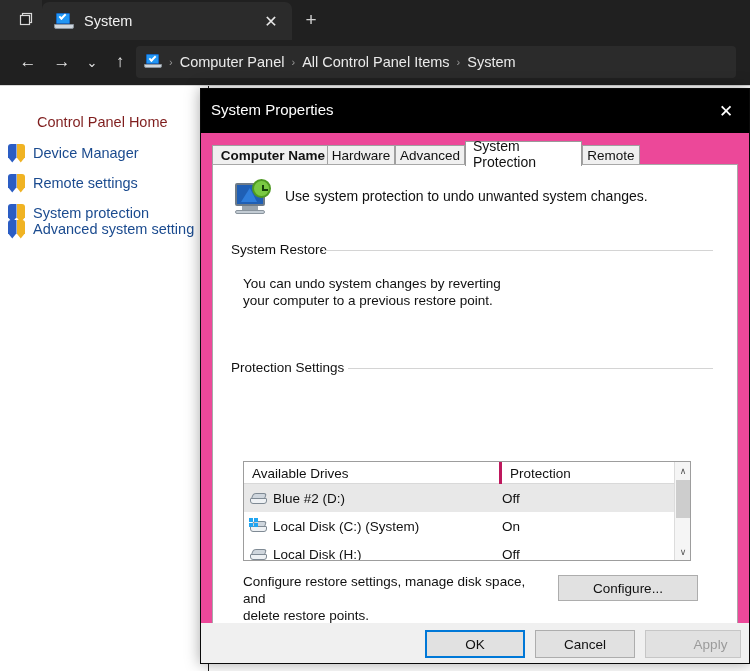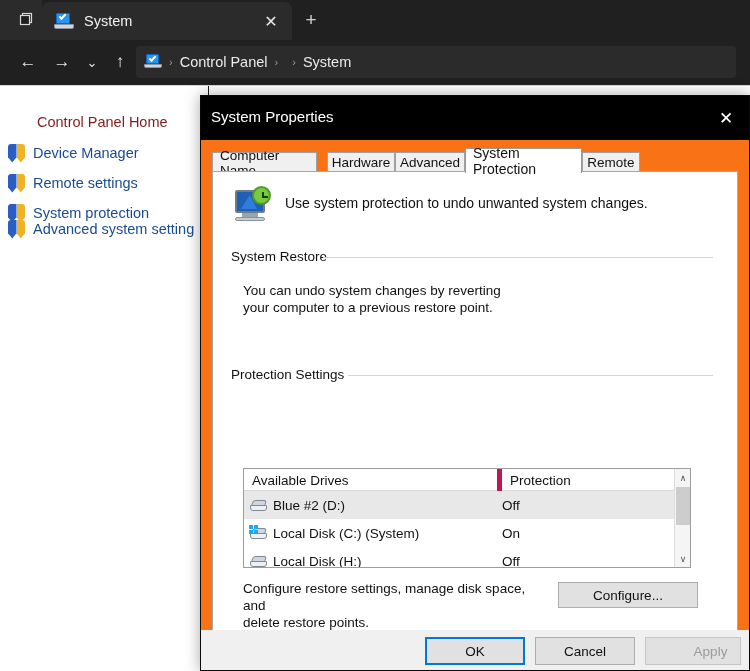--- a/index.html
+++ b/index.html
@@ -119,22 +119,22 @@
   .cp-divider {
     position:absolute; left:208px; top:0; width:1px; height:586px; background:#1a1a1a;
   }
   .cp-right-frag {
     position:absolute; font-size:13px; color:#1b4b8f; white-space:nowrap;
     overflow:hidden;
   }
 
   
   .dlg {
-    position:absolute; left:200px; top:95px; width:550px; height:576px;
-    background:#f97316; border:1px solid #0a0a0a;
+    position:absolute; left:200px; top:88px; width:550px; height:576px;
+    background:#ec4899; border:1px solid #0a0a0a;
     box-shadow: 0 0 14px rgba(0,0,0,.35);
   }
   .dlg-title {
     position:absolute; left:0; top:0; width:548px; height:44px; background:#000000;
   }
   .dlg-title-text {
     position:absolute; left:10px; top:12px; color:#ffffff; font-size:15px;
   }
   .dlg-close {
     position:absolute; right:0px; top:0px; width:46px; height:44px;
@@ -215,21 +215,21 @@
     background:#ffffff; border:1px solid #9d9d9d;
   }
   .lv-head {
     position:absolute; left:0; top:0; width:446px; height:22px;
     background:#ffffff; border-bottom:1px solid #d9d9d9;
   }
   .lv-col {
     position:absolute; top:0; height:22px; display:flex; align-items:center;
     font-size:13.5px; color:#111; padding-left:8px;
   }
-  .lv-col.c1 { left:0; width:258px; border-right:5px solid #be185d; }
+  .lv-col.c1 { left:0; width:258px; border-right:3px solid #be185d; }
   .lv-col.c2 { left:258px; width:172px; }
   .lv-rows { position:absolute; left:0; top:22px; width:430px; height:76px; overflow:hidden; }
   .lv-row {
     position:relative; height:28px; display:flex; align-items:center;
     font-size:13.5px; color:#111;
   }
   .lv-row.sel { background:#e8e8e8; }
   .lv-drive { width:258px; display:flex; align-items:center; padding-left:6px; }
   .lv-prot  { width:172px; }
   .drv-icon { position:relative; width:17px; height:13px; flex:0 0 17px; margin-right:6px; }
@@ -305,22 +305,23 @@
   <div class="nav-btn nav-down">⌄</div>
   <div class="nav-btn nav-up">↑</div>
 
   <div class="crumbbox">
     <span class="crumb-icon sysicon">
       <span class="scr"></span>
         <span class="check"></span>
         <span class="base"></span>
     </span>
     <span class="crumb-sep">›</span>
-    <span class="crumb-text">Control Panel</span>
+    <span class="crumb-text">Computer Panel</span>
     <span class="crumb-sep">›</span>
+    <span class="crumb-text">All Control Panel Items</span>
     <span class="crumb-sep">›</span>
     <span class="crumb-text">System</span>
   </div>
 
   <div class="cp-body">
     <div class="cp-sidebar">
       <div class="cp-home">Control Panel Home</div>
 
       <div class="cp-link" style="top:55px;">
         <span class="shield">
@@ -362,21 +363,21 @@
   </div>
 
   <div class="dlg">
 
     <div class="dlg-title">
       <div class="dlg-title-text">System Properties</div>
       <div class="dlg-close">✕</div>
     </div>
 
     <div class="tabstrip">
-      <div class="ptab" style="left:0px; width:105px;">
+      <div class="ptab" style="left:0px; width:122px;font-weight:bold;">
         <span>Computer Name</span>
       </div>
       <div class="ptab" style="left:115px; width:68px;">
         <span>Hardware</span>
       </div>
       <div class="ptab" style="left:183px; width:70px;">
         <span>Advanced</span>
       </div>
       <div class="ptab active" style="left:253px; width:117px;">
         <span>System Protection</span>

